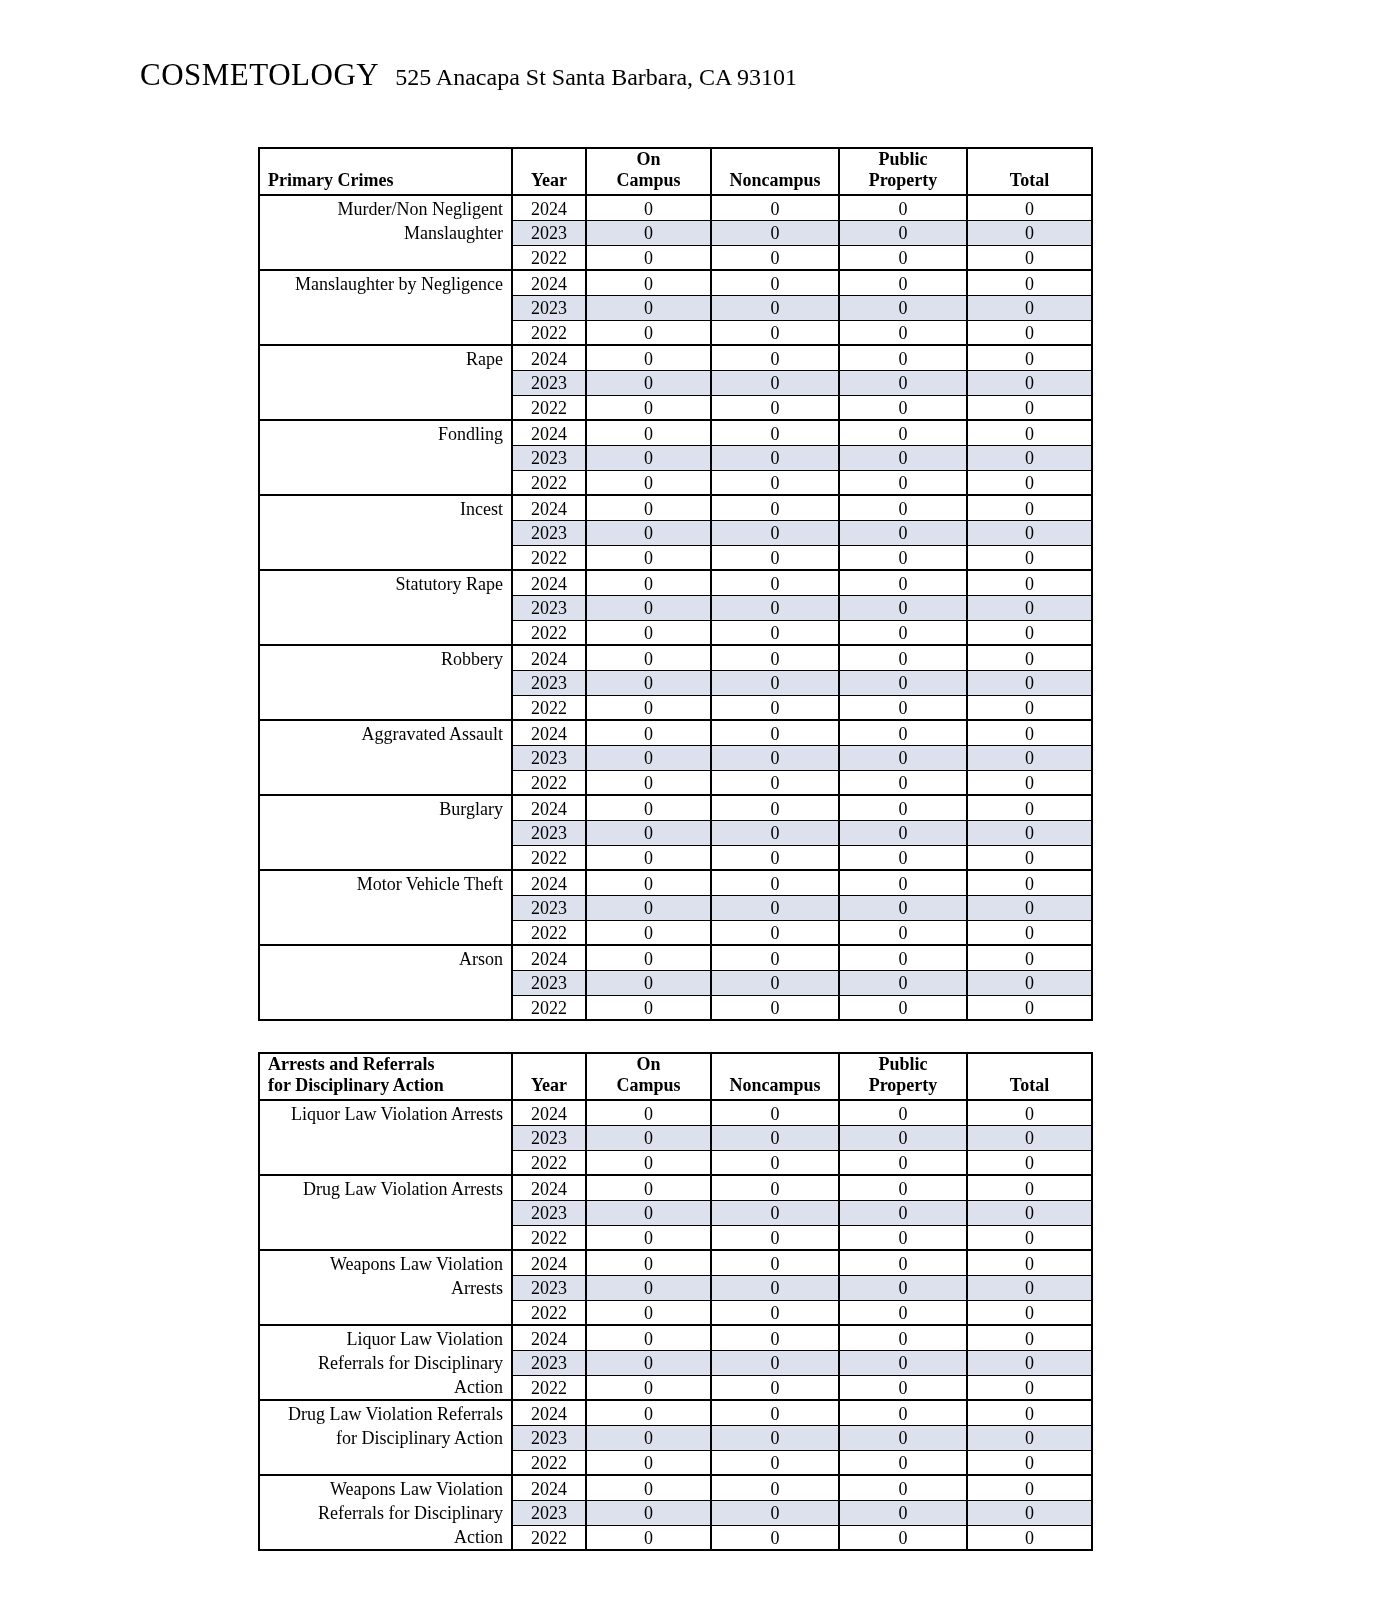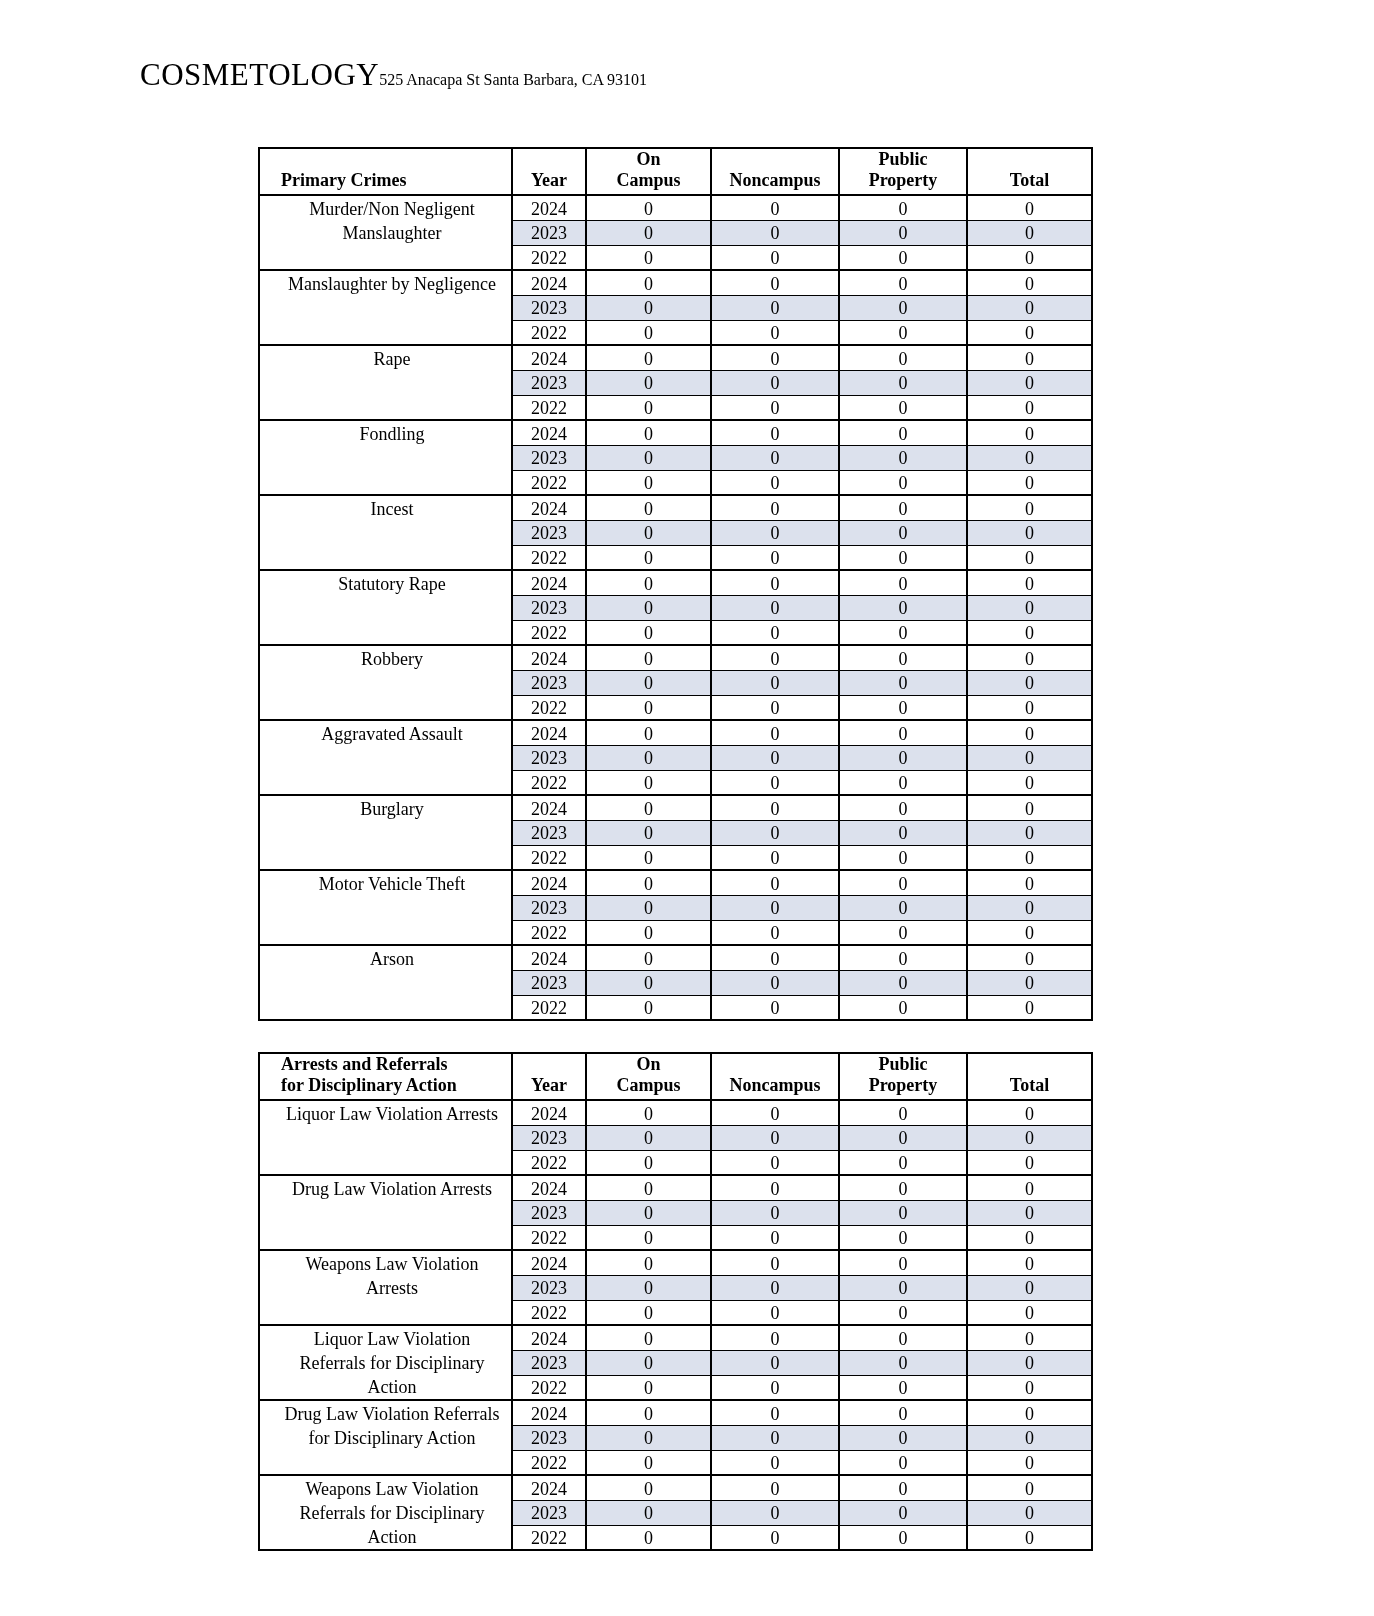--- a/index.html
+++ b/index.html
@@ -18,22 +18,22 @@
     left: 140px;
     top: 56px;
     font-weight: normal;
     white-space: nowrap;
   }
   .doc-title .school {
     font-size: 31px;
     letter-spacing: 0.5px;
   }
   .doc-title .addr {
-    font-size: 16px;
-    margin-left: 0;
+    font-size: 24px;
+    margin-left: 16px;
   }
   table.crime {
     position: absolute;
     left: 258px;
     width: 833px;
     table-layout: fixed;
     border-collapse: collapse;
     border: 2px solid var(--border, #000);
     font-size: 18px;
   }
@@ -51,27 +51,27 @@
     vertical-align: bottom;
     font-weight: bold;
     text-align: center;
     padding-bottom: 3px;
     white-space: pre-line;
     line-height: 1.18;
     border-bottom: 2px solid var(--border, #000);
   }
   th.title-th {
     text-align: left;
-    padding-left: 21px;
+    padding-left: 8px;
     margin-left: 24px;
   }
   td { height: 25px; }
   td.cat {
     vertical-align: top;
-    text-align: center;
+    text-align: right;
     padding: 1px 8px 0 21px;
     line-height: 24px;
   }
   td.year, td.val {
     text-align: center;
     vertical-align: middle;
     line-height: 1;
     padding-top: 1px;
   }
   tr.cat-first td { border-top: 2px solid var(--border, #000); }

